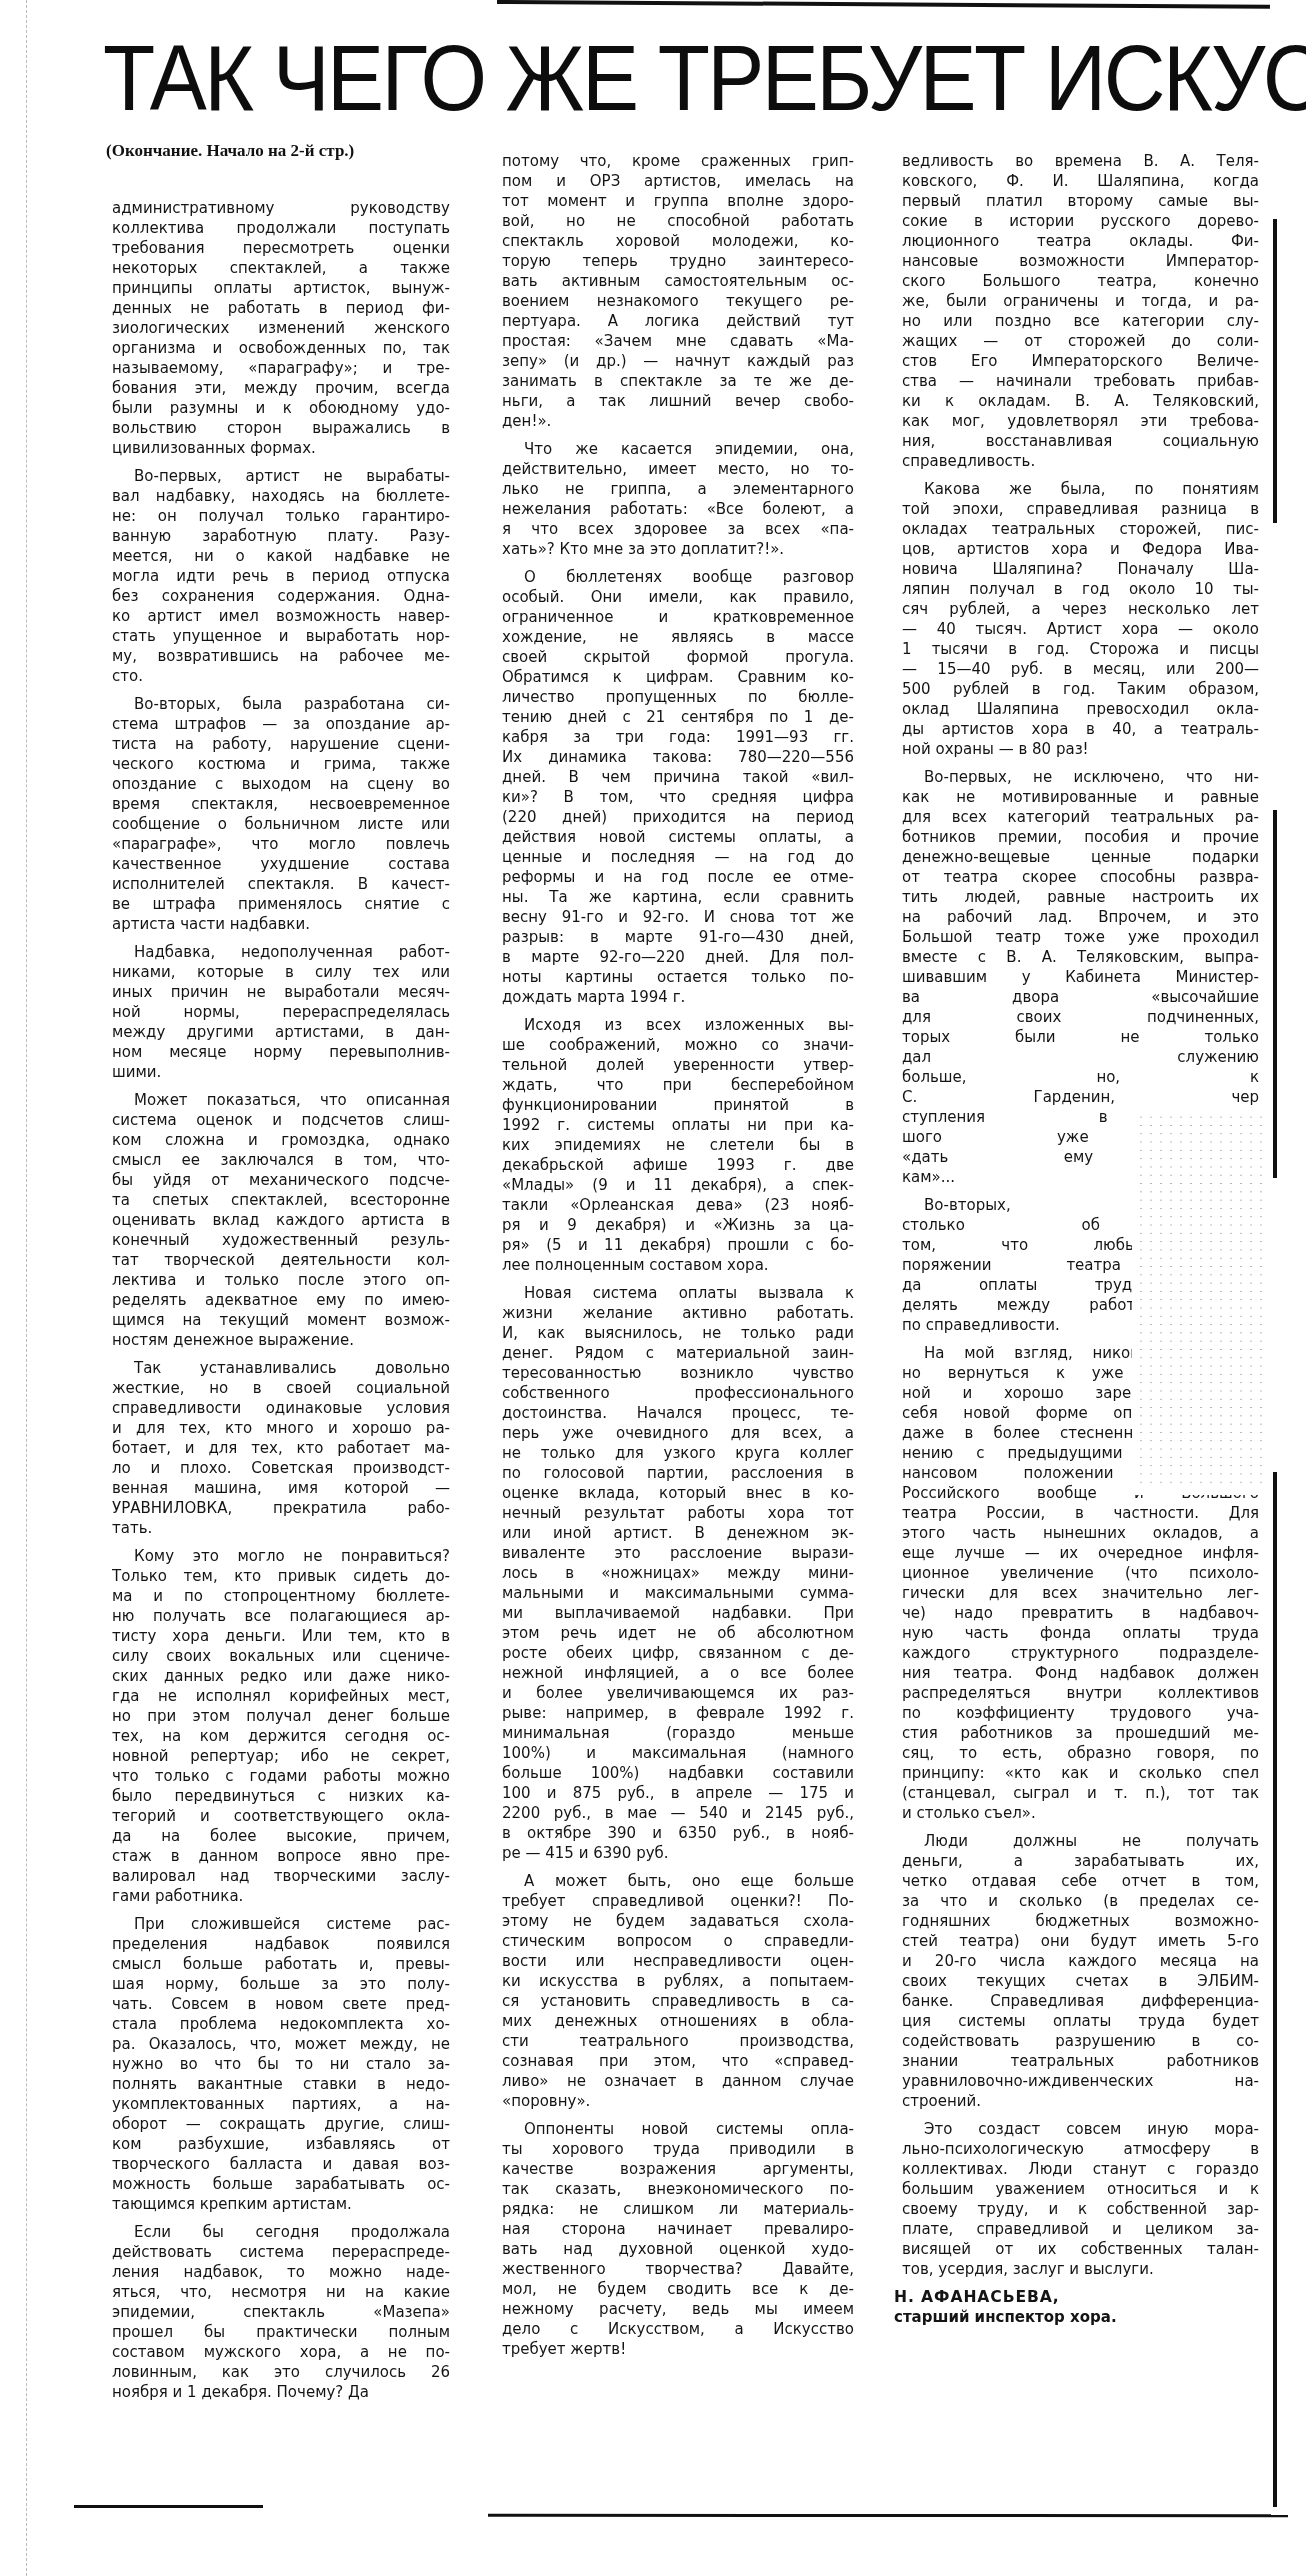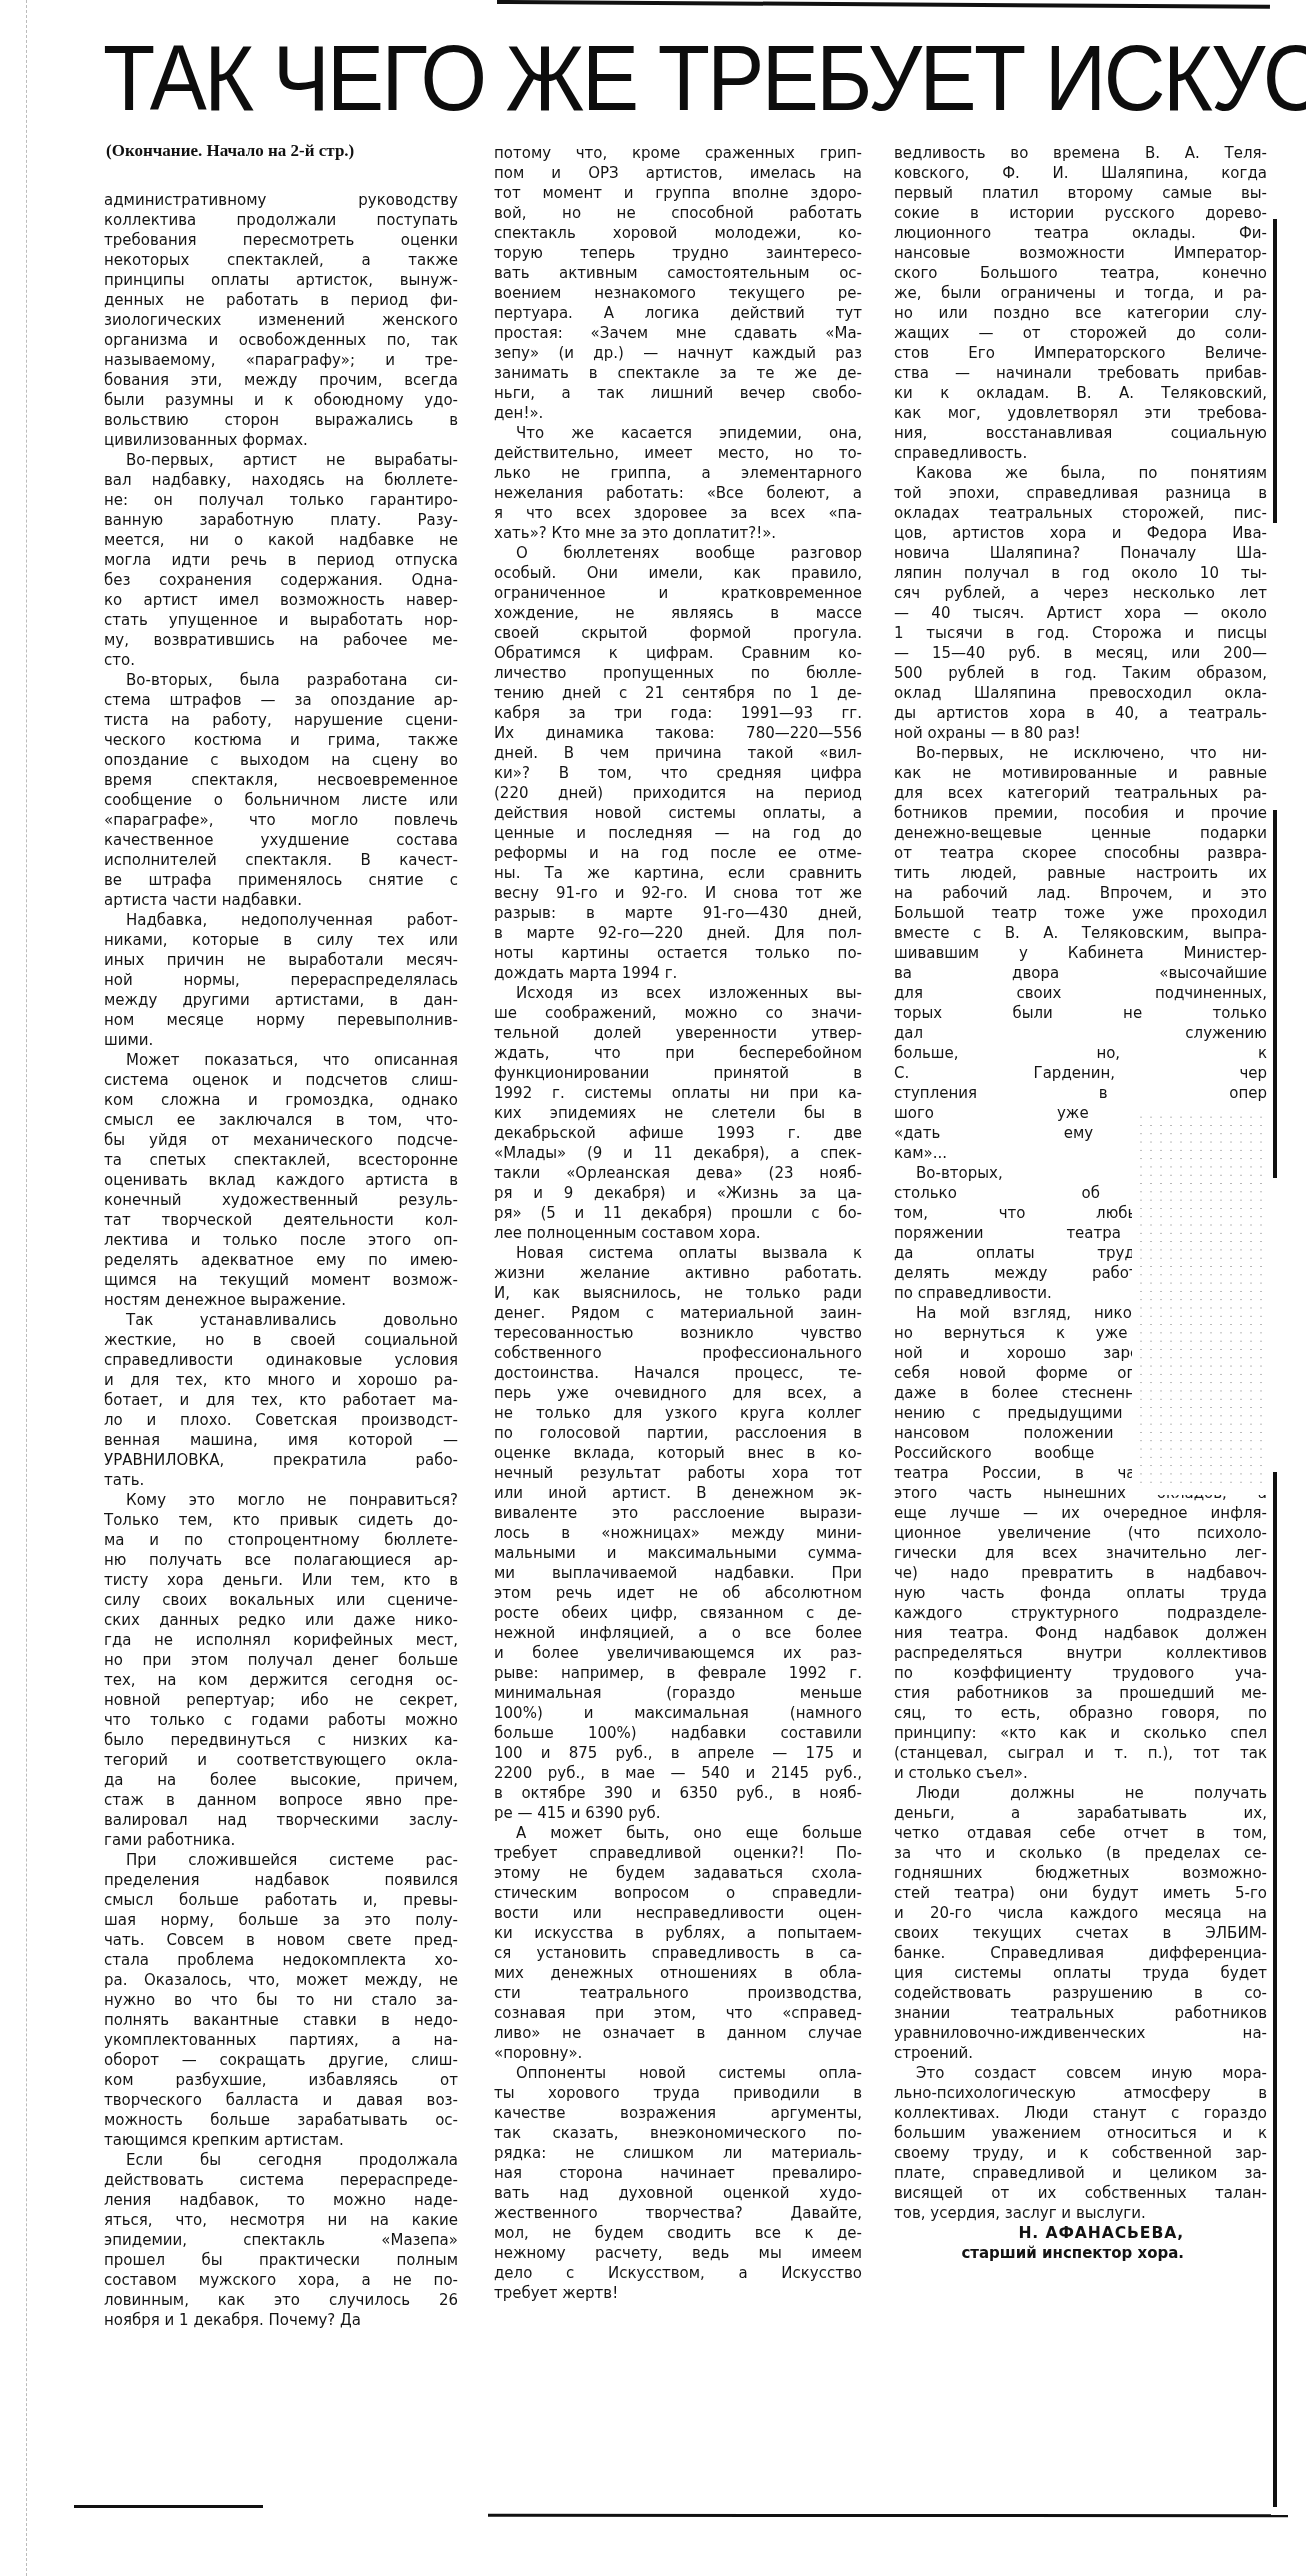--- a/index.html
+++ b/index.html
@@ -29,21 +29,21 @@
     position: absolute; left: 106px; top: 140px;
     font-family: "Liberation Serif", "DejaVu Serif", serif;
     font-weight: bold; font-size: 17px; line-height: 22px; white-space: nowrap;
   }
   .col {
     position: absolute; font-size: 15px; line-height: 20px; color: #141414;
   }
   .col-1 { left: 104px; top: 190px; width: 354px; }
   .col-2 { left: 494px; top: 143px; width: 368px; }
   .col-3 { left: 894px; top: 143px; width: 373px; }
-  .para { margin: 0; }
+  .para { margin: 8px; }
   .line {
     display: block; white-space: nowrap; text-align: justify;
     text-align-last: justify; height: 20px; overflow: hidden;
   }
   .line.last { text-align-last: left; }
   .line.indent { padding-left: 22px; }
   .sig-name {
     display: block; font-weight: bold; letter-spacing: 0.9px; font-size: 15.6px; line-height: 20px;
   }
   .sig-title { display: block; font-weight: bold; font-size: 15px; line-height: 20px; }
@@ -439,21 +439,21 @@
     <p class="para">
       <span class="line indent">Это создаст совсем иную мора-</span>
       <span class="line">льно-психологическую атмосферу в</span>
       <span class="line">коллективах. Люди станут с гораздо</span>
       <span class="line">большим уважением относиться и к</span>
       <span class="line">своему труду, и к собственной зар-</span>
       <span class="line">плате, справедливой и целиком за-</span>
       <span class="line">висящей от их собственных талан-</span>
       <span class="line last">тов, усердия, заслуг и выслуги.</span>
     </p>
-    <div style="text-align: right; padding-right: 83px;">
+    <div style="text-align: left; padding-right: 83px;">
       <span class="sig-name">Н. АФАНАСЬЕВА,</span>
       <span class="sig-title">старший инспектор хора.</span>
     </div>
   </div>
 
 <div class="smudge"></div>
 <div class="smudge-dots"></div>
 
 <div class="right-bar" style="top:219px;height:304px;"></div>
 <div class="right-bar" style="top:810px;height:368px;"></div>

